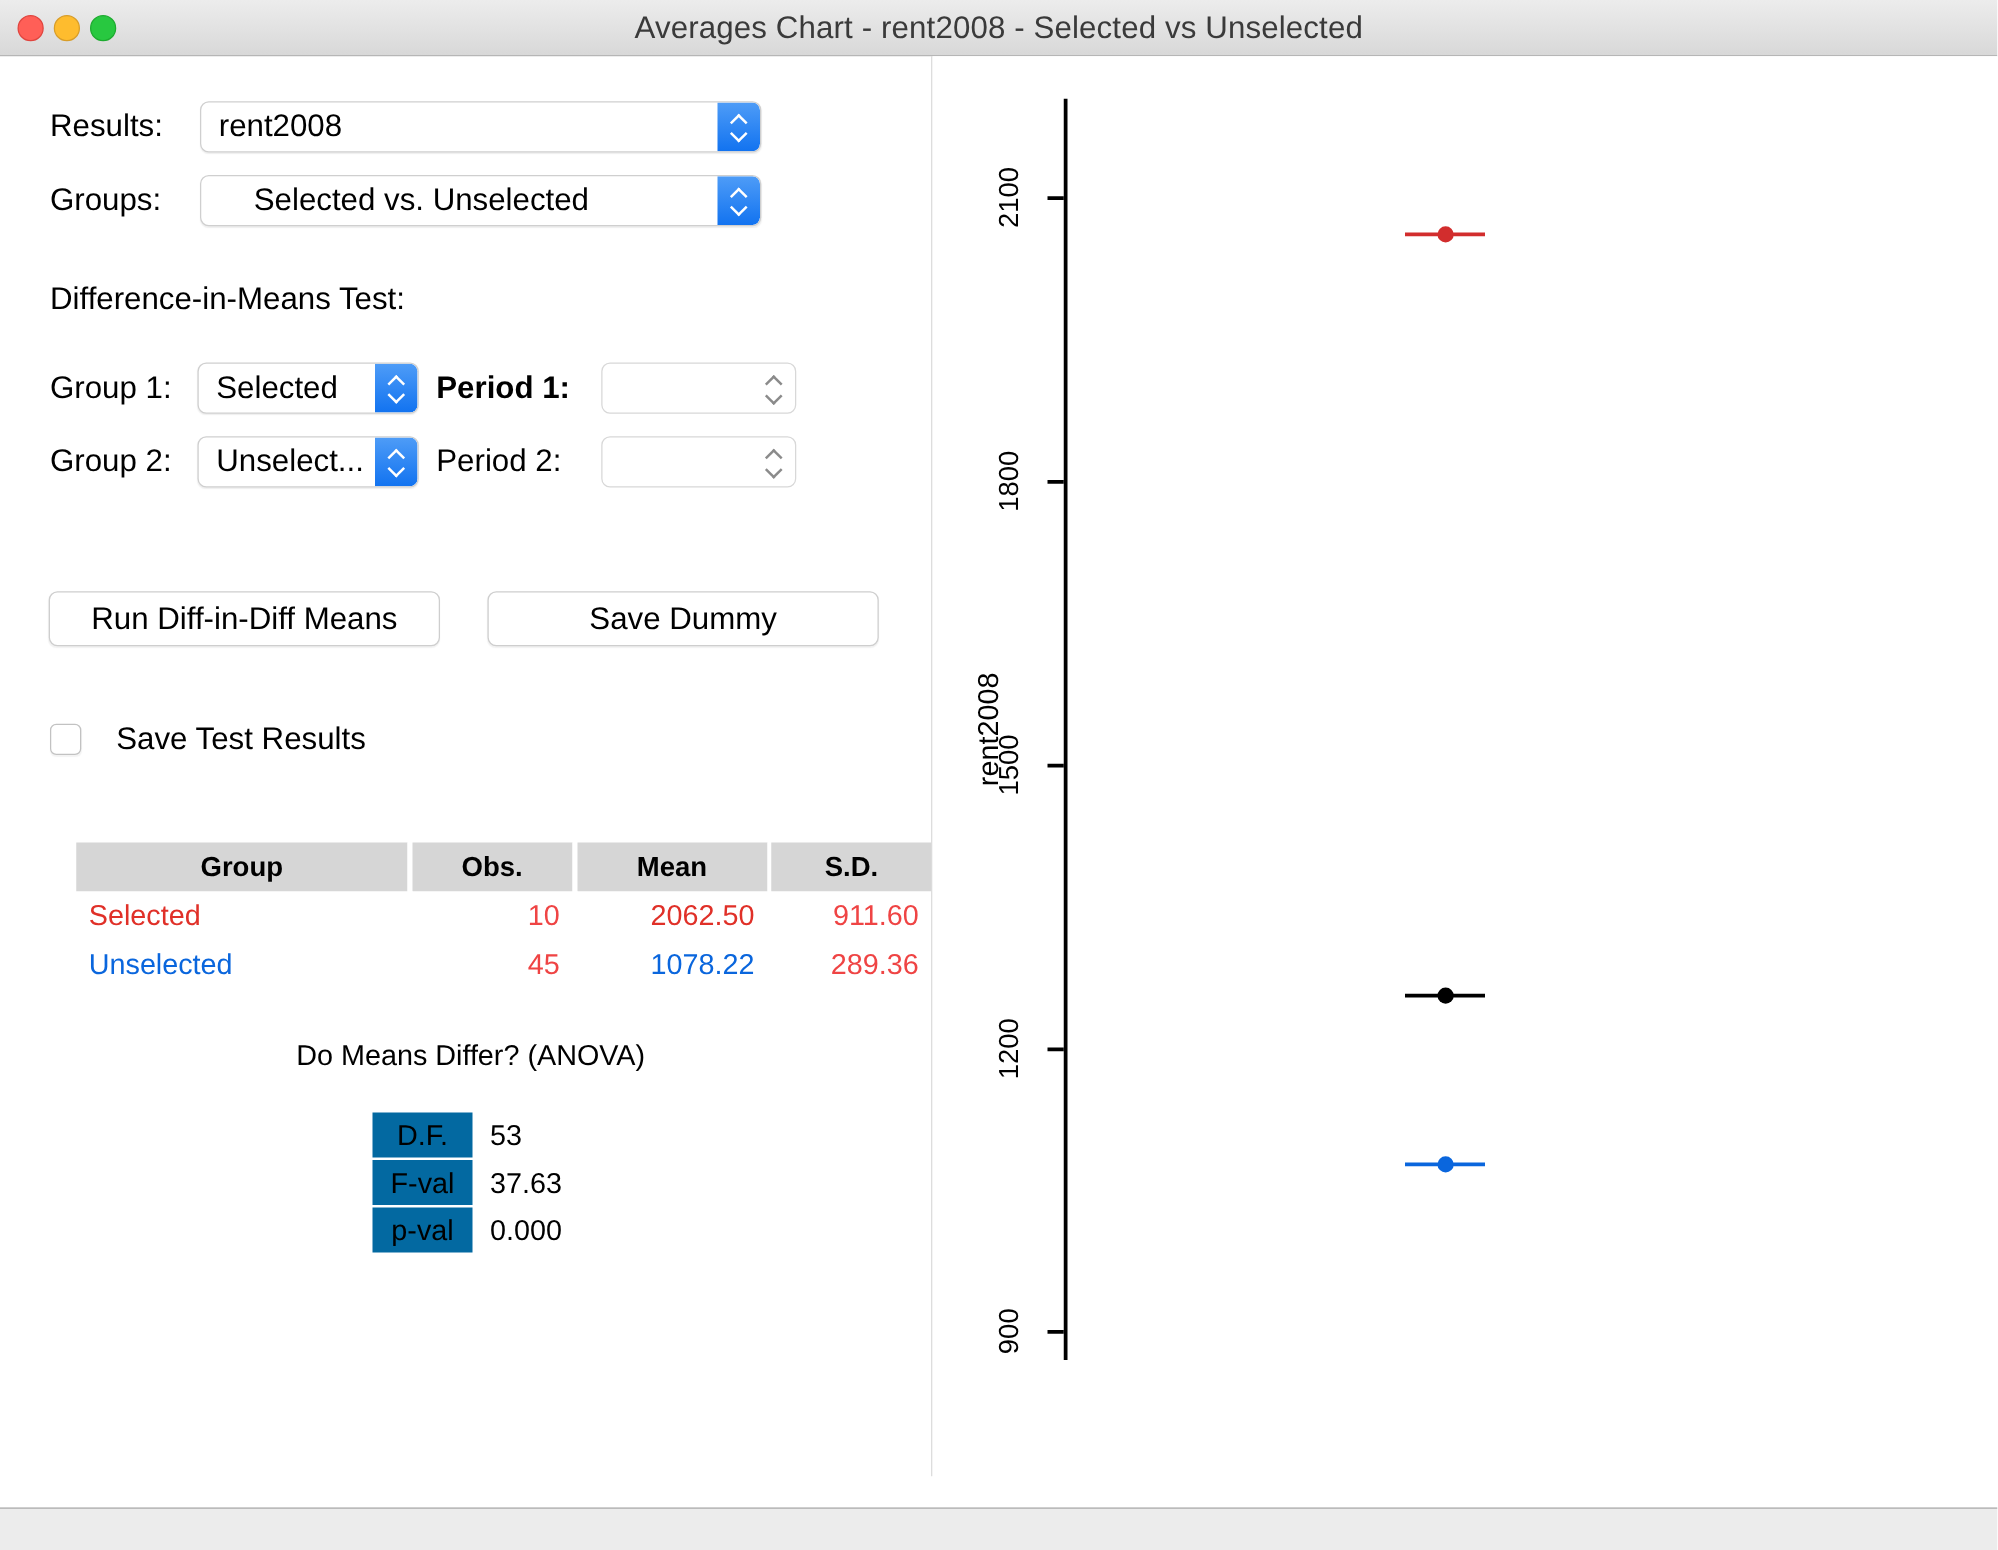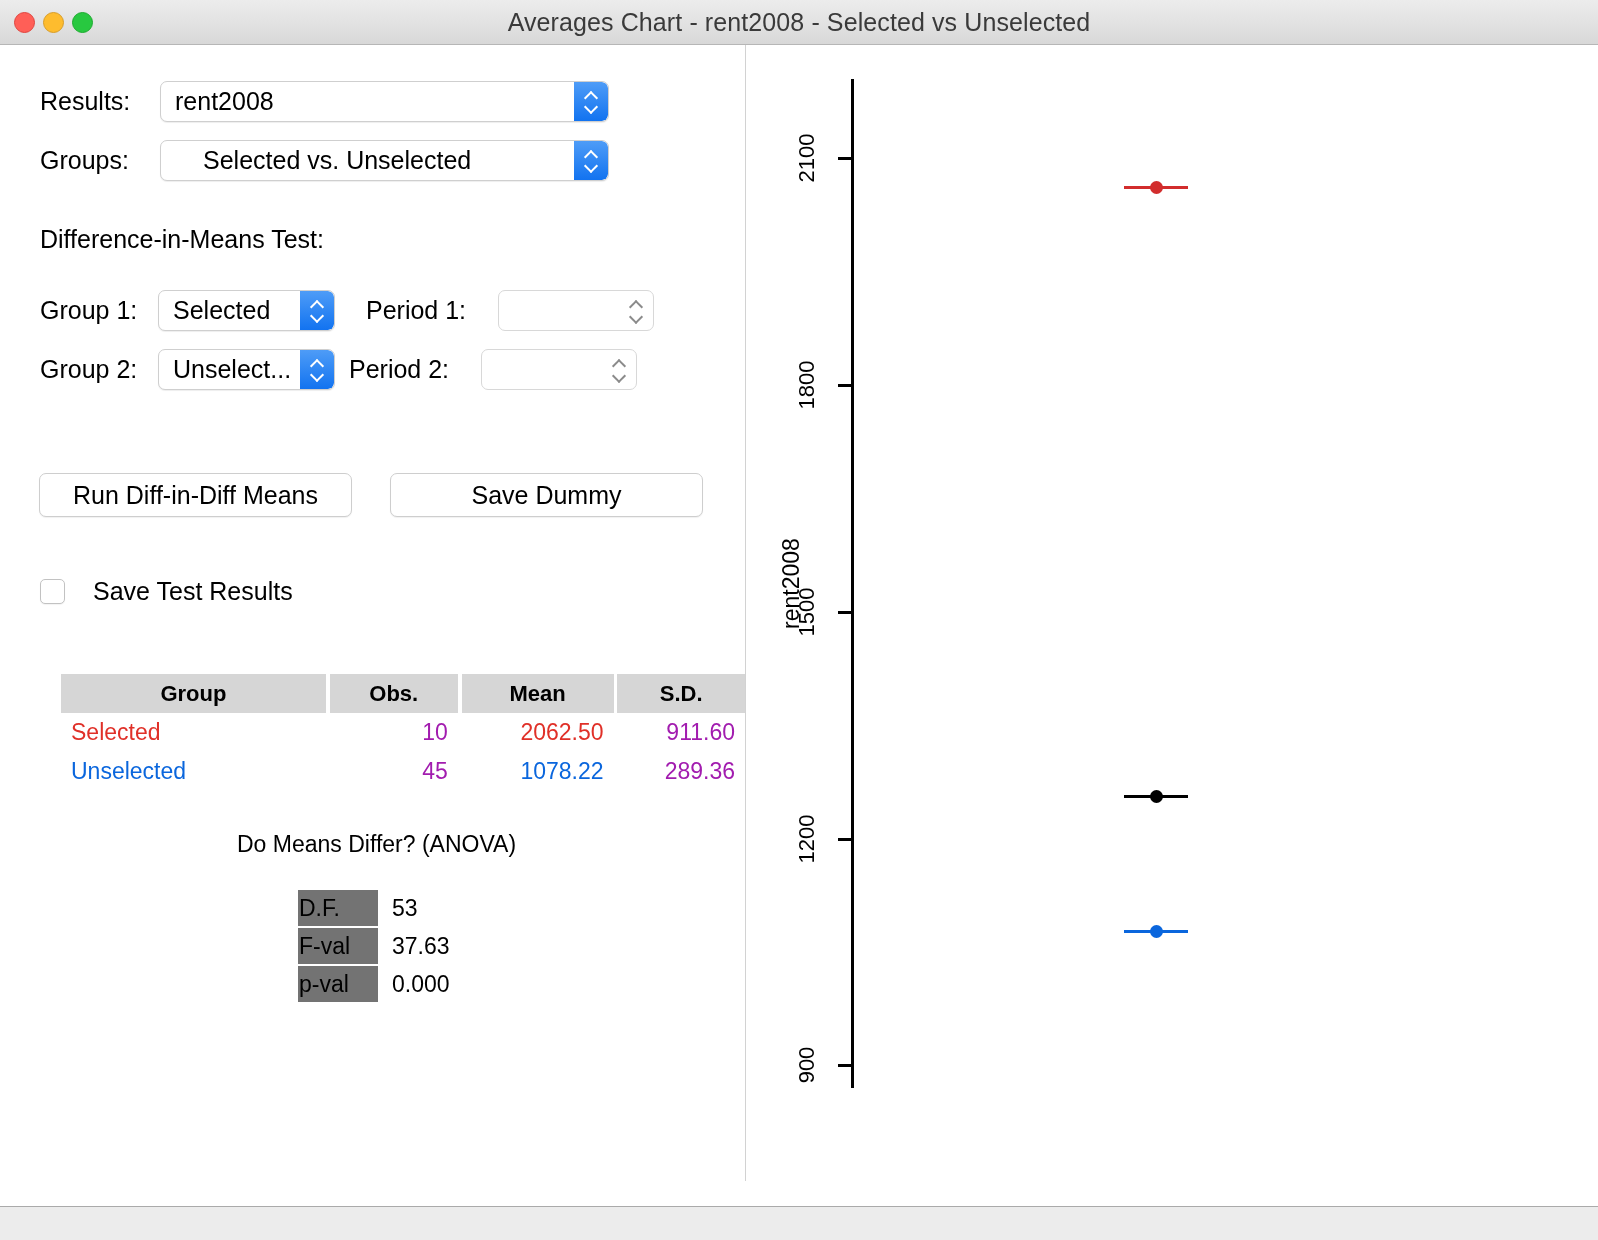--- a/index.html
+++ b/index.html
@@ -231,21 +231,21 @@
     font-size: 22px;
     color: #000;
     height: 33px;
     padding: 0 10px;
     font-family: "Liberation Sans", sans-serif;
   }
   #stats-table td {
     height: 39px;
     padding: 0 10px;
     font-size: 23px;
-    color: #a21caf;
+    color: #ef4444;
   }
   #stats-table th.c-group { width: 253px; }
   #stats-table th.c-obs   { width: 112px; }
   #stats-table th.c-mean  { width: 135px; }
   #stats-table th.c-sd    { width: 110px; }
   #stats-table td.grp     { text-align: left; }
   #stats-table td.num     { text-align: right; }
   .sep { width: 4px; background: #fff; padding:0 !important; }
 
   
@@ -255,23 +255,24 @@
     font-size: 23px;
     color: #000;
   }
   #anova-table {
     position: absolute;
     left: 298px; top: 843px;
     border-collapse: separate;
     border-spacing: 0 2px;
   }
   #anova-table td.k {
-    background: #737373;
+    background: #0369a1;
     width: 78px;
     height: 34px;
+    text-align: center;
     font-size: 23px;
     color: #000;
   }
   #anova-table td.v {
     padding-left: 14px;
     font-size: 23px;
     color: #000;
     text-align: left;
   }
 
@@ -369,21 +370,21 @@
 
     <div class="row" style="left:40px; top:245px;">
       <span class="field-label" style="width:118px;">Group 1:</span>
       <div class="popup" style="width:177px;">
         <span class="val">Selected</span>
         <span class="stepper">
           <span class="chev up"></span>
           <span class="chev down"></span>
         </span>
       </div>
-      <span class="field-label" style="margin-left:31px; width:132px;">Period 1:</span>
+      <span class="field-label" style="margin-left:14px; width:132px;font-weight:bold;">Period 1:</span>
       <div class="numfield" style="width:156px;">
         <span class="val"></span>
         <span class="gstepper">
           <span class="chev up gray"></span>
           <span class="chev down gray"></span>
         </span>
       </div>
     </div>
 
     <div class="row" style="left:40px; top:304px;">

